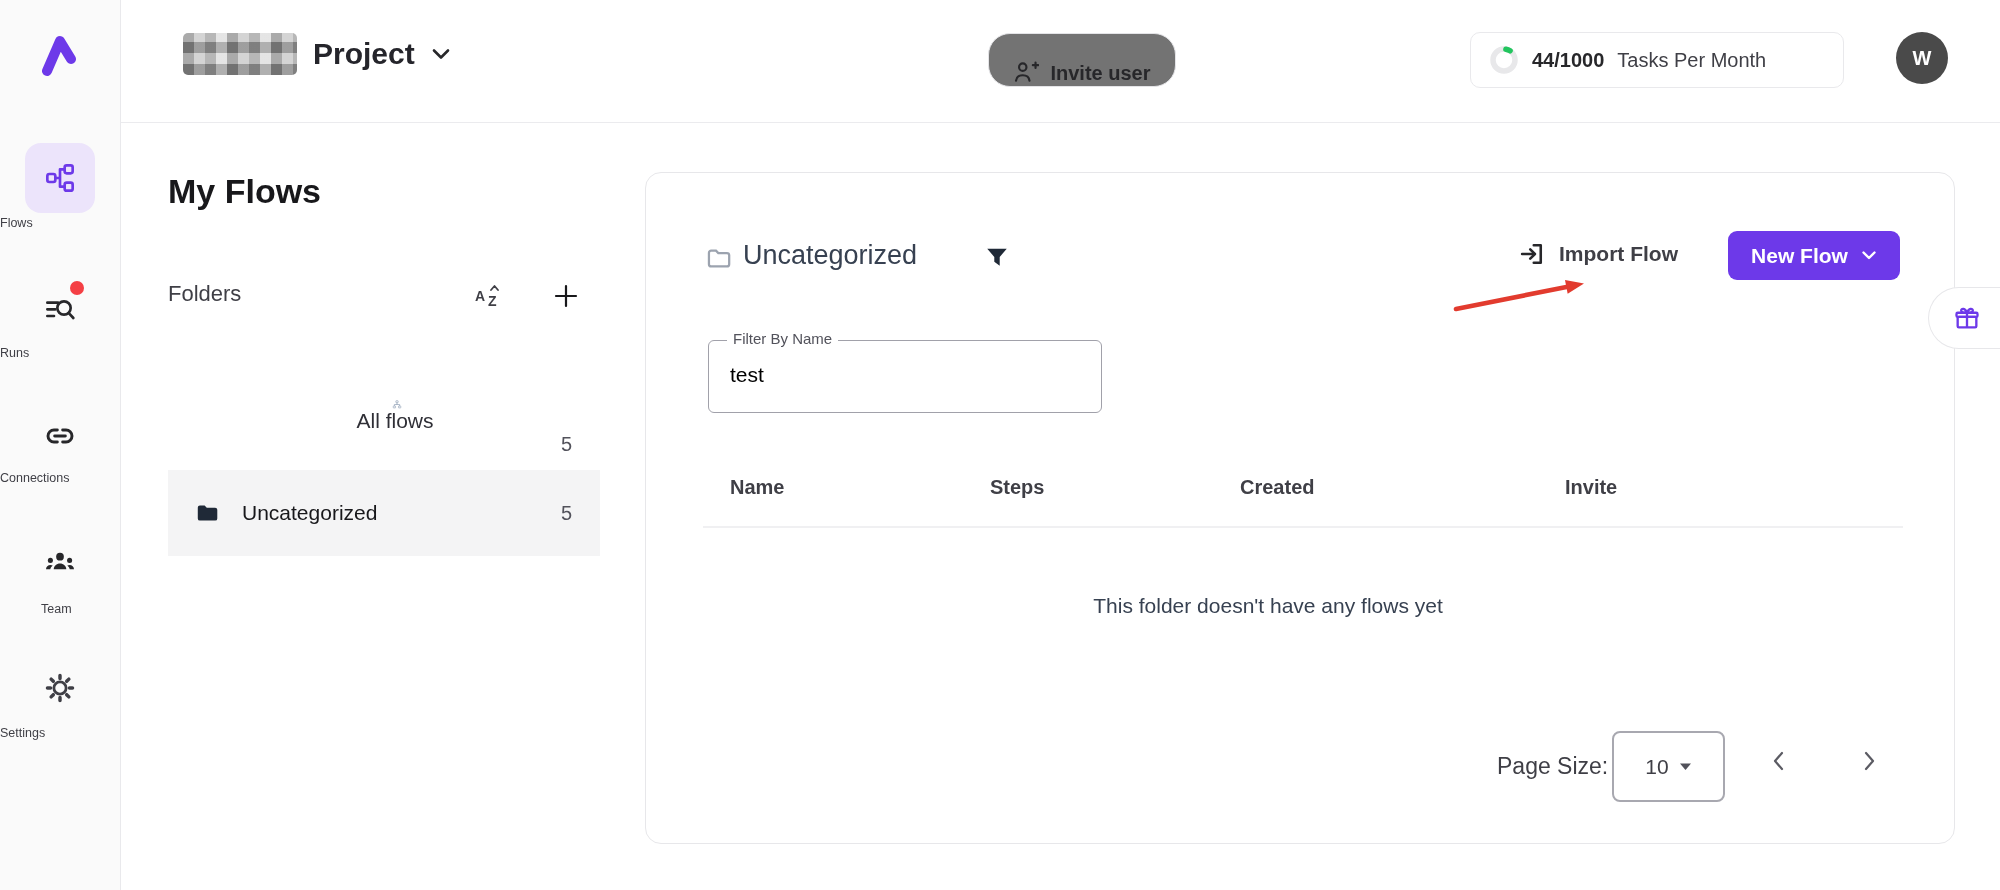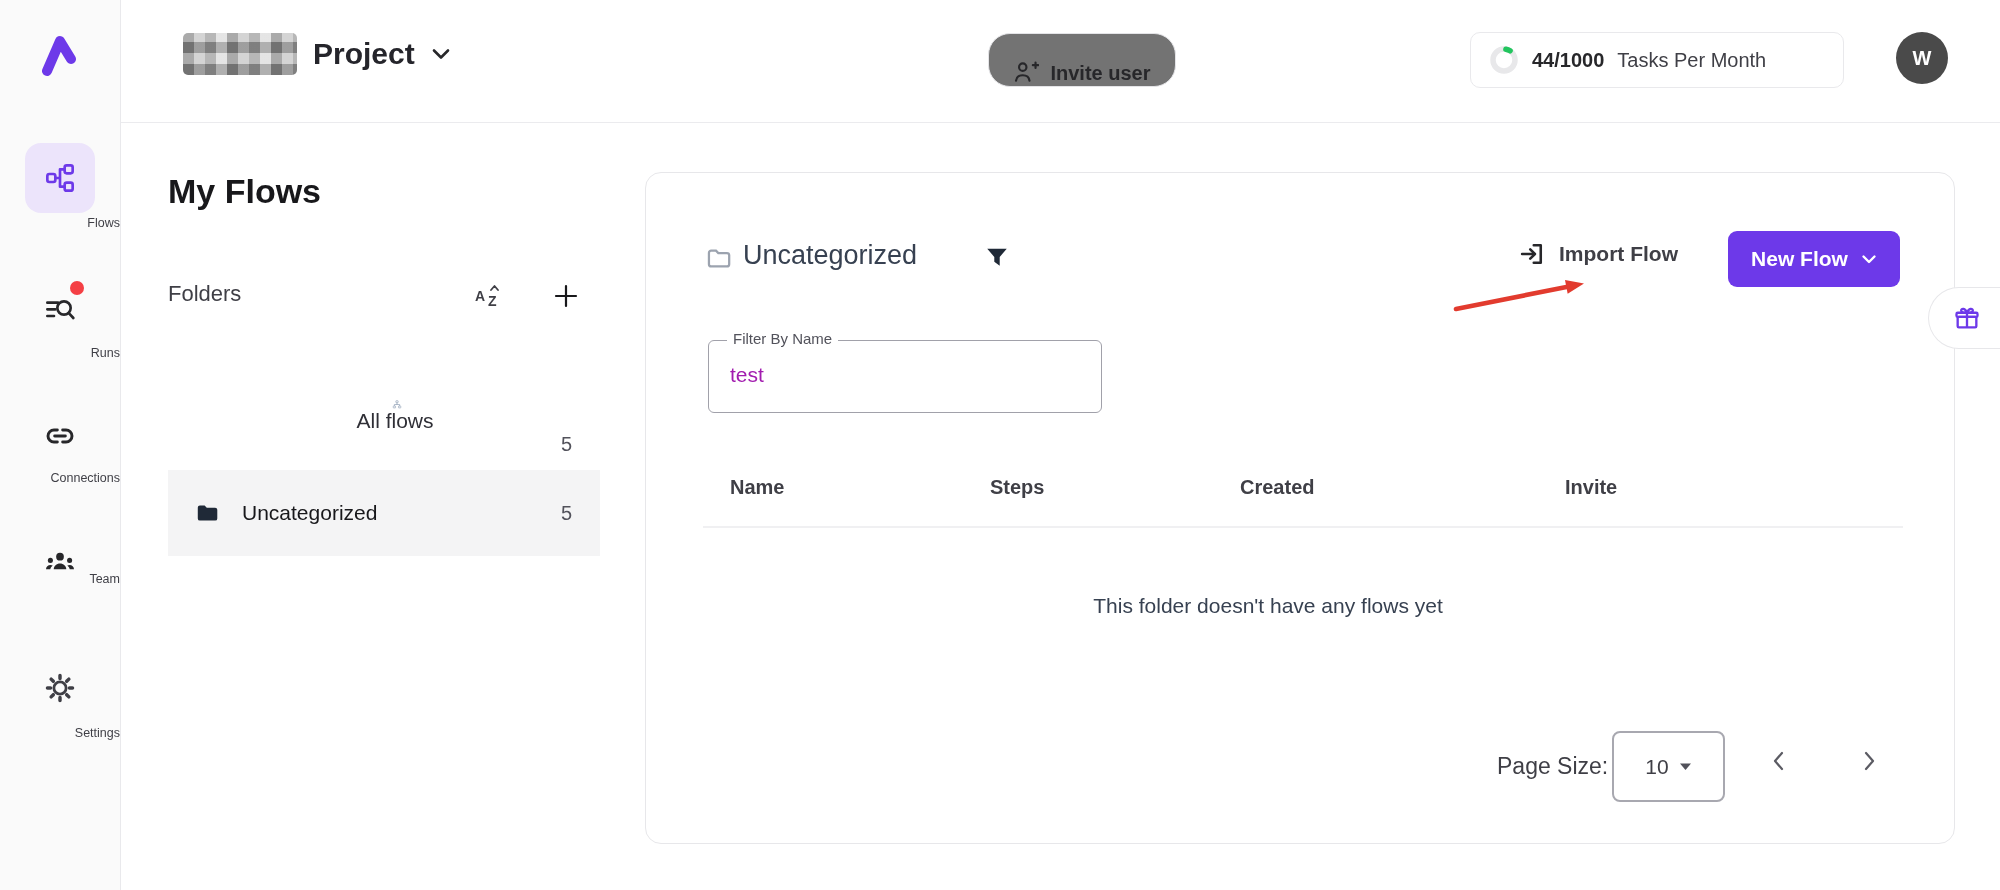--- a/index.html
+++ b/index.html
@@ -3,21 +3,21 @@
 <meta charset="utf-8">
 <style>
   html,body{margin:0;padding:0;background:#fff;}
   .page{position:relative;width:2000px;height:890px;background:#fff;overflow:hidden;
         font-family:"Liberation Sans",sans-serif;color:#27272a;}
   .abs{position:absolute;}
 
   
   .sidebar{position:absolute;left:0;top:0;width:120px;height:890px;background:#fafafa;
            border-right:1px solid #e9e9ec;}
-  .nav-label{position:absolute;left:0;width:120px;text-align:right;font-size:12.5px;color:#3f3f46;}
+  .nav-label{position:absolute;left:0;width:120px;text-align:left;font-size:12.5px;color:#3f3f46;}
   .flows-tile{position:absolute;left:25px;top:143px;width:70px;height:70px;border-radius:16px;
               background:#ece4fb;display:flex;align-items:center;justify-content:center;cursor:pointer;}
   .nav-icon{position:absolute;left:44px;width:32px;height:32px;}
   .red-dot{position:absolute;width:14px;height:14px;border-radius:50%;background:#f43f44;}
 
   
   .header-line{position:absolute;left:121px;top:122px;width:1879px;height:1px;background:#ebebee;}
   .project-switcher{position:absolute;left:183px;top:24px;height:60px;display:flex;align-items:center;cursor:pointer;}
   .redacted{width:114px;height:42px;border-radius:5px;filter:blur(.4px);
      background:
@@ -41,28 +41,28 @@
   .folder-row{position:absolute;left:168px;width:432px;display:flex;align-items:center;cursor:pointer;box-sizing:border-box;}
   .folder-row .lbl{margin-left:22px;font-size:21px;color:#2f2f36;}
   .folder-row .cnt{margin-left:auto;margin-right:28px;font-size:20px;color:#52525b;}
 
   
   .card{position:absolute;left:645px;top:172px;width:1310px;height:672px;background:#fff;
         border:1px solid #e7e7ea;border-radius:16px;box-sizing:border-box;}
   .card-title{position:absolute;left:743px;top:240px;font-size:27px;font-weight:500;color:#374151;}
   .import-flow{position:absolute;left:1518px;top:240px;display:flex;align-items:center;gap:13px;cursor:pointer;}
   .import-flow .txt{font-size:21px;font-weight:700;color:#3f3f46;}
-  .new-flow-btn{position:absolute;left:1728px;top:231px;width:172px;height:56px;background:#6d39e9;border:none;
+  .new-flow-btn{position:absolute;left:1728px;top:231px;width:172px;height:49px;background:#6d39e9;border:none;
         border-radius:9px;color:#fff;font-size:21px;font-weight:700;font-family:"Liberation Sans",sans-serif;
         display:flex;align-items:center;justify-content:center;gap:13px;cursor:pointer;}
   .filter-field{position:absolute;left:708px;top:340px;width:394px;height:73px;border:1px solid #a1a1aa;
         border-radius:6px;box-sizing:border-box;}
   .filter-label{position:absolute;left:727px;top:330px;background:#fff;padding:0 6px;font-size:15px;color:#52525b;}
   .filter-input{position:absolute;left:710px;top:342px;width:380px;height:66px;border:none;outline:none;
-        padding:0 0 0 20px;font-size:21px;color:#a21caf;font-family:"Liberation Sans",sans-serif;background:transparent;}
+        padding:0 0 0 20px;font-size:21px;color:#000000;font-family:"Liberation Sans",sans-serif;background:transparent;}
   .th{position:absolute;top:476px;font-size:20px;font-weight:700;color:#3f3f46;}
   .tbl-divider{position:absolute;left:703px;top:526px;width:1200px;height:2px;background:#f0f0f2;}
   .empty-msg{position:absolute;left:703px;top:594px;width:1130px;text-align:center;font-size:21px;color:#374151;}
   .pg-label{position:absolute;left:1497px;top:753px;font-size:23px;color:#3f3f46;}
   .pg-select{position:absolute;left:1612px;top:731px;width:113px;height:71px;border:2px solid #a8a8b0;border-radius:8px;
         box-sizing:border-box;display:flex;align-items:center;justify-content:center;gap:10px;
         font-size:21px;color:#3f3f46;cursor:pointer;background:#fff;}
   .pg-chev{position:absolute;top:748px;width:26px;height:26px;cursor:pointer;}
 
   
@@ -117,21 +117,21 @@
     <svg class="nav-icon" style="top:546px;cursor:pointer;" viewBox="0 0 24 24">
       <g fill="#27272a">
         <circle cx="12" cy="8" r="2.9"></circle>
         <path d="M7.3 17.5c0-2.6 2.1-4.4 4.7-4.4s4.7 1.8 4.7 4.4z"></path>
         <circle cx="4.8" cy="10.8" r="1.9"></circle>
         <path d="M1.5 17.5c0-1.9 1.5-3.2 3.3-3.2.6 0 1.2.15 1.7.4-1 .9-1.6 1.9-1.8 2.8z"></path>
         <circle cx="19.2" cy="10.8" r="1.9"></circle>
         <path d="M22.5 17.5c0-1.9-1.5-3.2-3.3-3.2-.6 0-1.2.15-1.7.4 1 .9 1.6 1.9 1.8 2.8z"></path>
       </g>
     </svg>
-    <div class="nav-label" style="top:572px;">Team</div>
+    <div class="nav-label" style="top:602px;margin-left:41px;">Team</div>
 
     <svg class="nav-icon" style="top:672px;cursor:pointer;" viewBox="0 0 24 24">
       <g stroke="#3f3f46" fill="none">
         <circle cx="12" cy="12" r="4.6" stroke-width="2.1"></circle>
         <g stroke-width="2.6" stroke-linecap="round">
           <path d="M12 2.6v2.3 M12 19.1v2.3 M2.6 12h2.3 M19.1 12h2.3
                    M5.35 5.35l1.65 1.65 M17 17l1.65 1.65 M18.65 5.35 17 7 M7 17l-1.65 1.65"></path>
         </g>
       </g>
     </svg>

